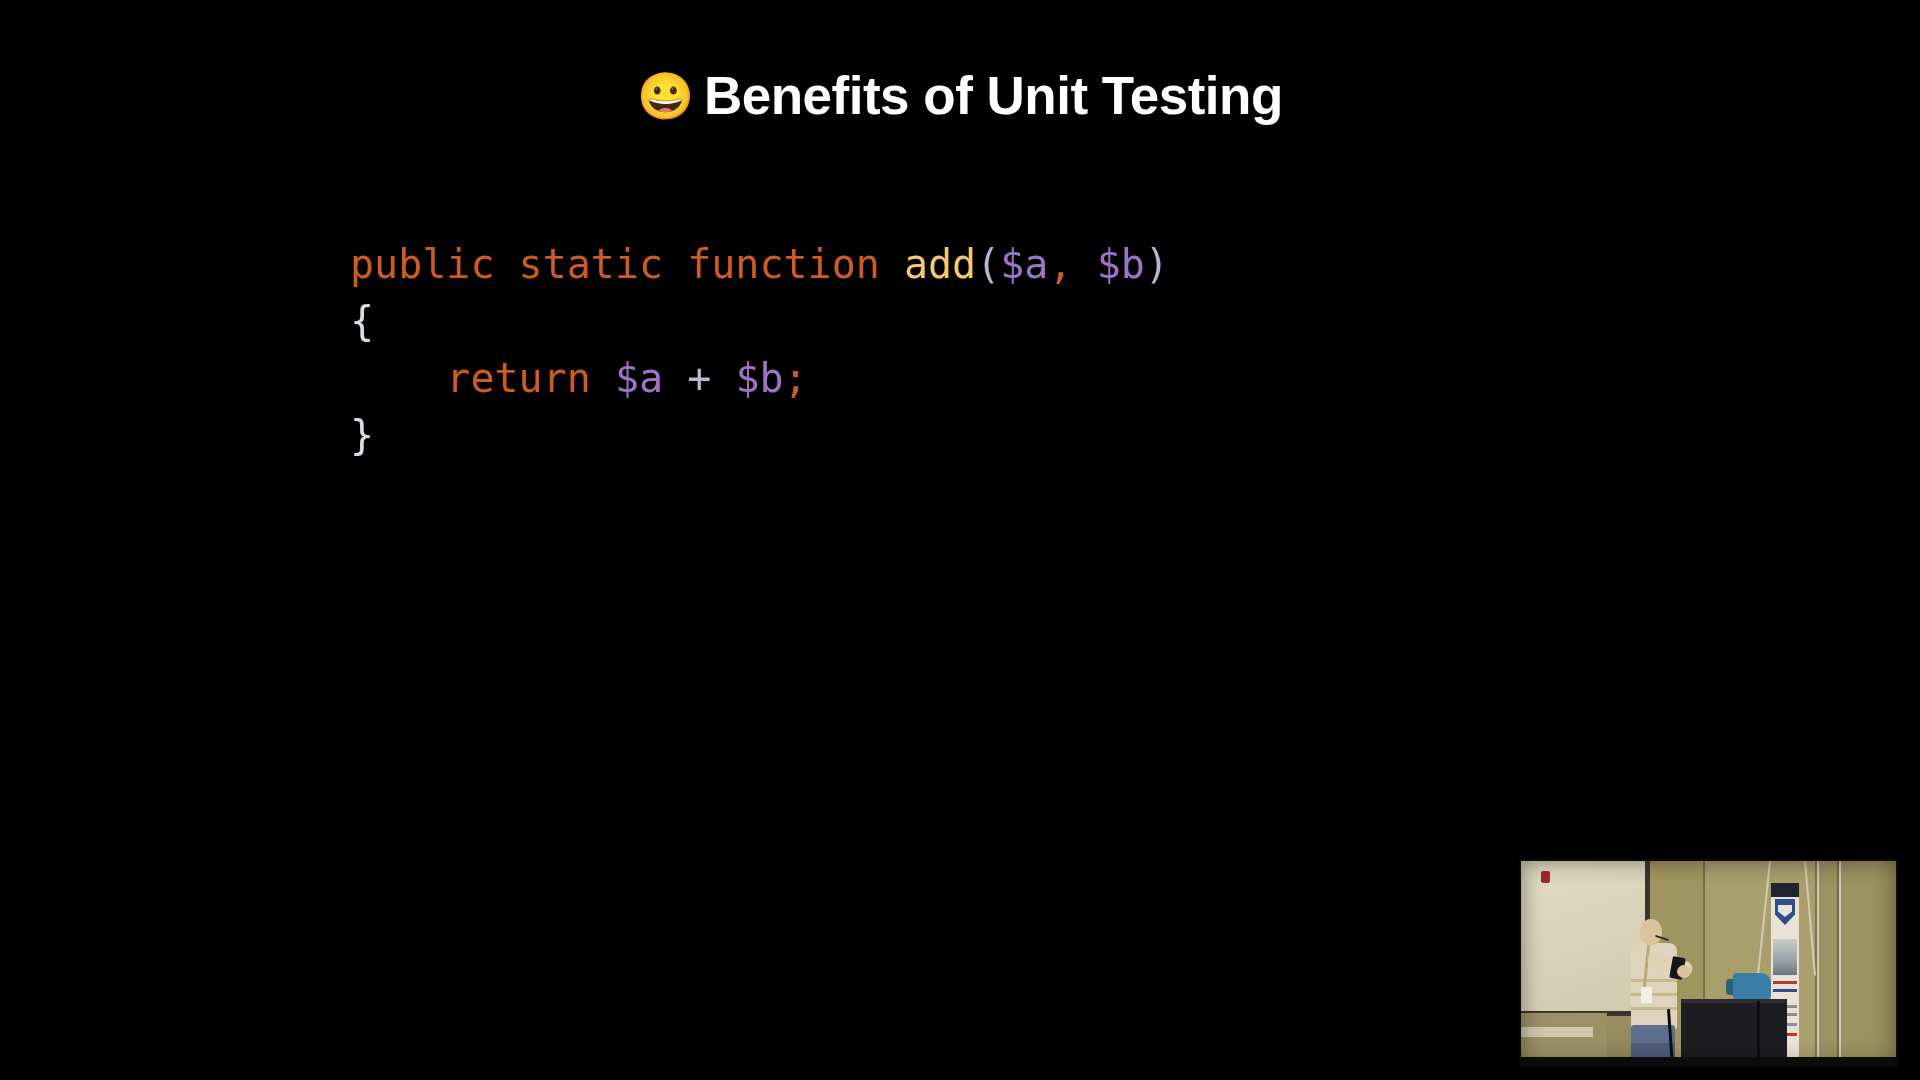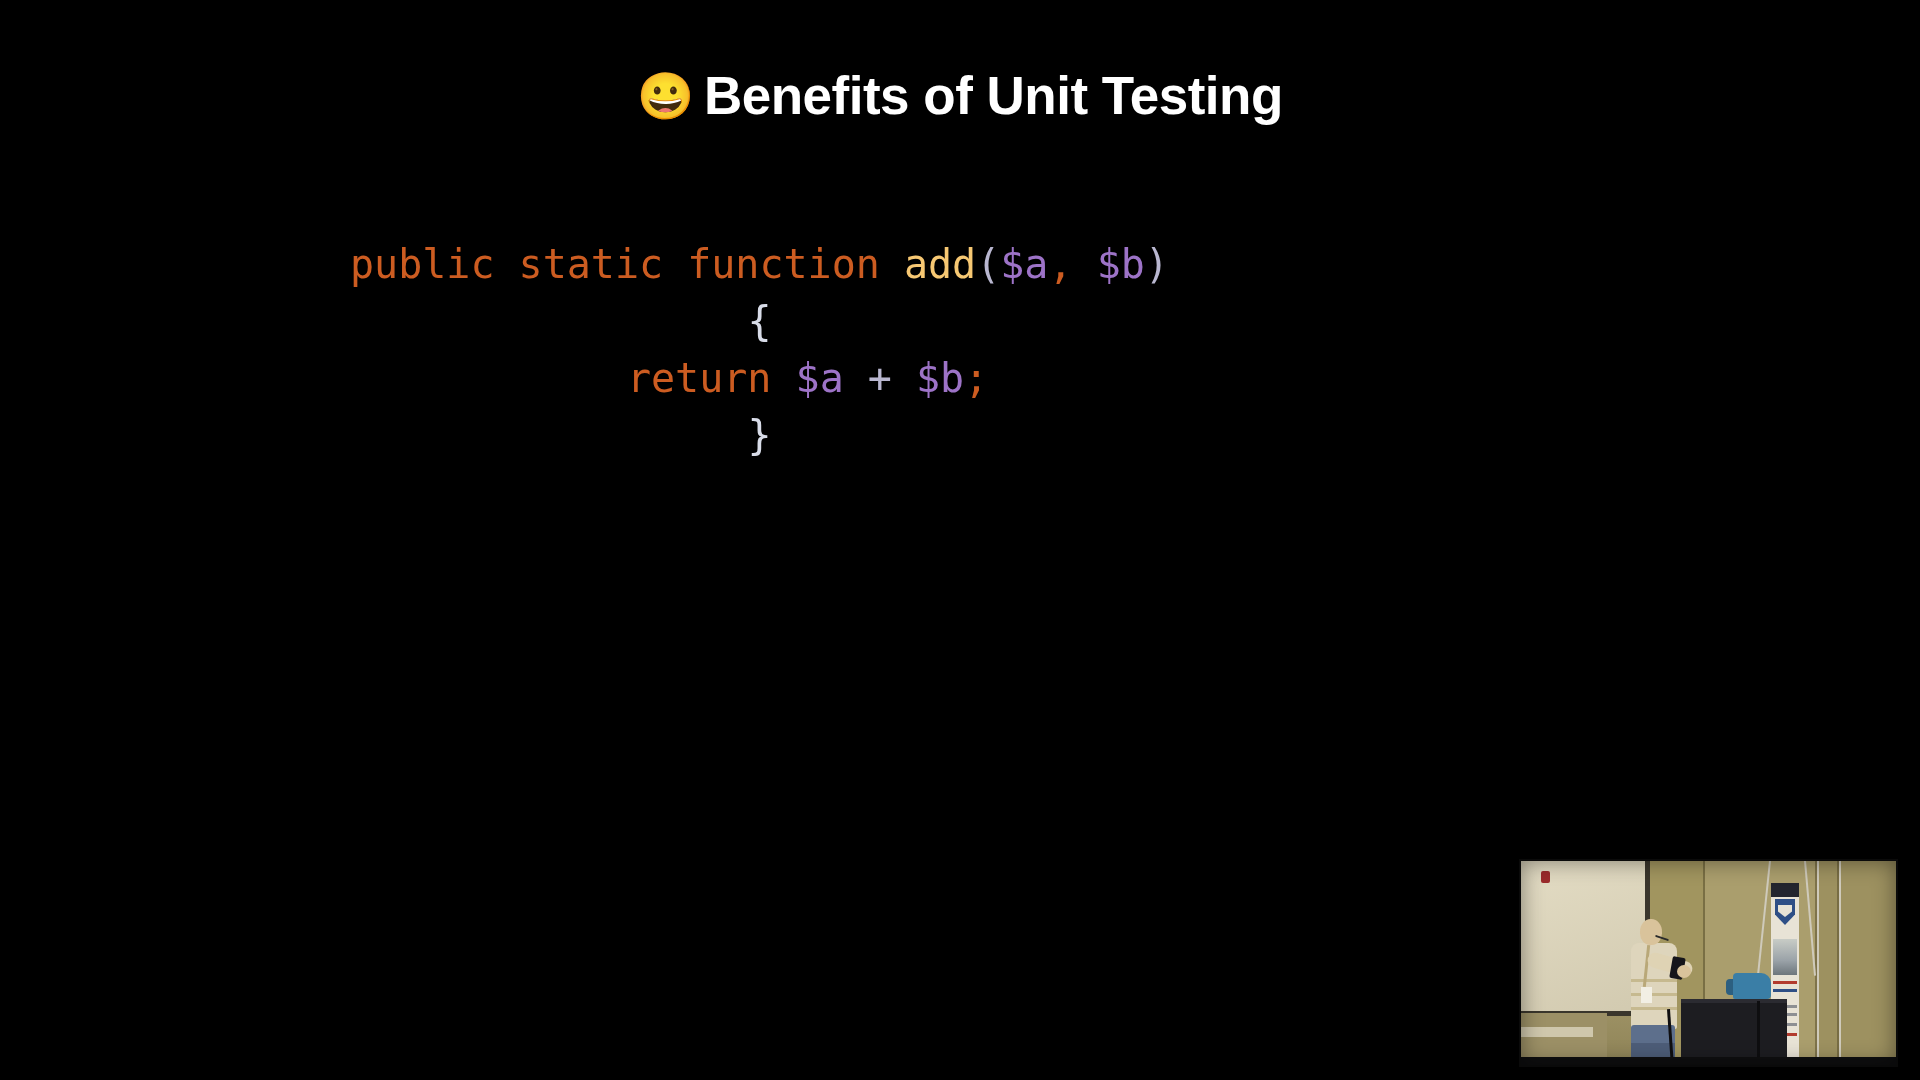--- a/index.html
+++ b/index.html
@@ -48,21 +48,20 @@
   
   #code-block {
     position: absolute;
     left: 350px;
     top: 192px;
     font-family: "DejaVu Sans Mono", "Liberation Mono", monospace;
     font-size: 40px;
     line-height: 57px;
     white-space: pre;
     letter-spacing: 0px;
-    text-align: center;
   }
   #code-block .code-line {
     white-space: pre;
     height: 57px;
   }
 
   
   .tok-keyword    { color: #cc5c21; }
   .tok-function   { color: #f7c873; }
   .tok-variable   { color: #9d73c7; }

